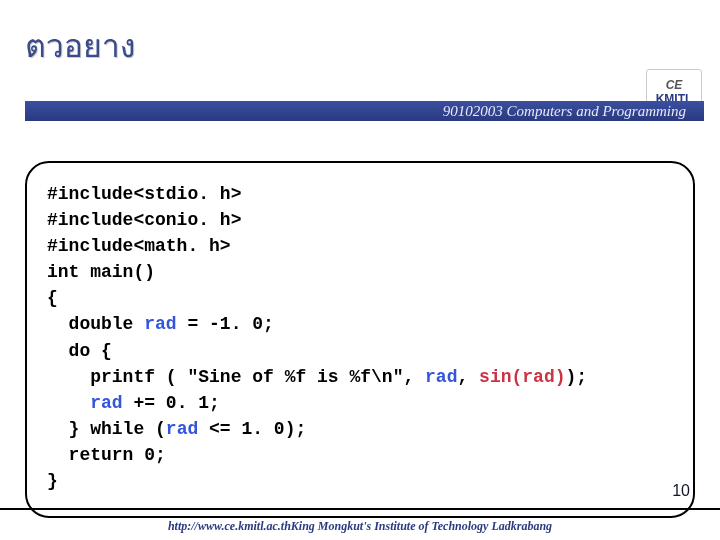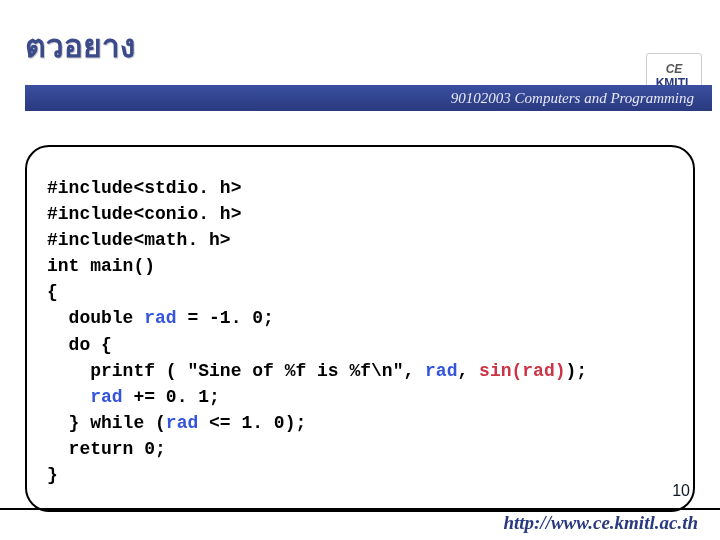--- a/index.html
+++ b/index.html
@@ -13,37 +13,37 @@
   }
   .slide {
     width: 100%;
     height: 100%;
     position: relative;
     padding: 20px 25px 0 25px;
   }
   .title {
     font-family: "Tahoma", "Arial", sans-serif;
     font-size: 32px;
-    font-weight: bold;
+    font-weight: normal;
     color: #3a4a8a;
     text-shadow: 1px 1px 0 #ccc;
-    margin-bottom: 4px;
+    margin-bottom: 20px;
   }
   .header-bar {
     position: relative;
     height: 42px;
     margin-left: -25px;
     margin-right: -25px;
   }
   .blue-line {
     position: absolute;
     top: 10px;
     left: 25px;
-    right: 8px;
-    height: 26px;
+    right: 16px;
+    height: 20px;
     background: linear-gradient(#3a4fa0, #2a3a80);
     display: flex;
     align-items: center;
     justify-content: flex-end;
     padding-right: 18px;
   }
   .course-text {
     color: #e8e8f8;
     font-family: Georgia, "Times New Roman", serif;
     font-style: italic;
@@ -66,21 +66,21 @@
     font-weight: bold;
     color: #333;
   }
   .logo .ce { font-size: 12px; font-style: italic; color: #555; }
   .logo .kmitl { font-size: 12px; color: #2a3a80; text-decoration: underline; }
 
   .code-box {
     margin-top: 28px;
     border: 2px solid #000;
     border-radius: 24px;
-    padding: 28px 20px 22px 20px;
+    padding: 18px 20px 22px 20px;
     background: #fff;
   }
   .code {
     font-family: "Courier New", monospace;
     font-size: 18px;
     font-weight: bold;
     line-height: 1.45;
     white-space: pre;
     color: #000;
   }
@@ -101,24 +101,24 @@
     right: 0;
     height: 2px;
     background: #000;
   }
   .footer {
     position: absolute;
     bottom: 6px;
     left: 22px;
     right: 22px;
     display: flex;
-    justify-content: flex-end;
+    justify-content: center;
     font-family: Georgia, "Times New Roman", serif;
     font-style: italic;
-    font-size: 19px;
+    font-size: 12px;
     color: #2a3a80;
     font-weight: bold;
   }
 </style>
 </head>
 <body>
 
 <div class="slide">
 
   <div class="title">ตวอยาง</div>
@@ -146,15 +146,16 @@
 <span>  } while (</span><span class="hl-blue">rad</span><span> &lt;= 1. 0);</span>
 <span>  return 0;</span>
 <span>}</span></div>
   </div>
 
   <div class="page-num">10</div>
 
   <div class="footer-line"></div>
   <div class="footer">
     <span>http://www.ce.kmitl.ac.th</span>
+    <span>King Mongkut's Institute of Technology Ladkrabang</span>
   </div>
 
 </div>
 
 </body></html>

